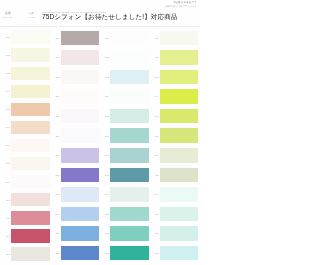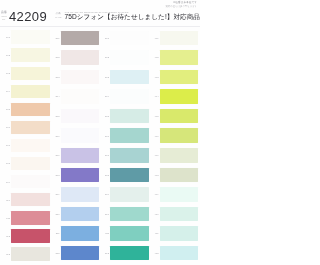--- a/index.html
+++ b/index.html
@@ -98,21 +98,20 @@
   <div class="corner-note">
     <div>※色番は参考色です</div>
     <div class="l2">実際の色とは多少異なります</div>
   </div>
 
   <div class="header">
     <div class="hdr-tag">
       <span>品番</span>
       <span class="sub">ITEM No.</span>
     </div>
-    <div class="hdr-number">42209</div>
     <div class="hdr-mid">
       <span>品名</span>
       <span class="sub">NAME</span>
     </div>
     <div class="hdr-title-wrap">
       <div class="hdr-kicker">THE STANDARD SELECTION OF POLYESTER CHIFFON</div>
       <div class="hdr-title">75Dシフォン【お待たせしました!】対応商品</div>
     </div>
   </div>
   <div class="hdr-rule"></div>

